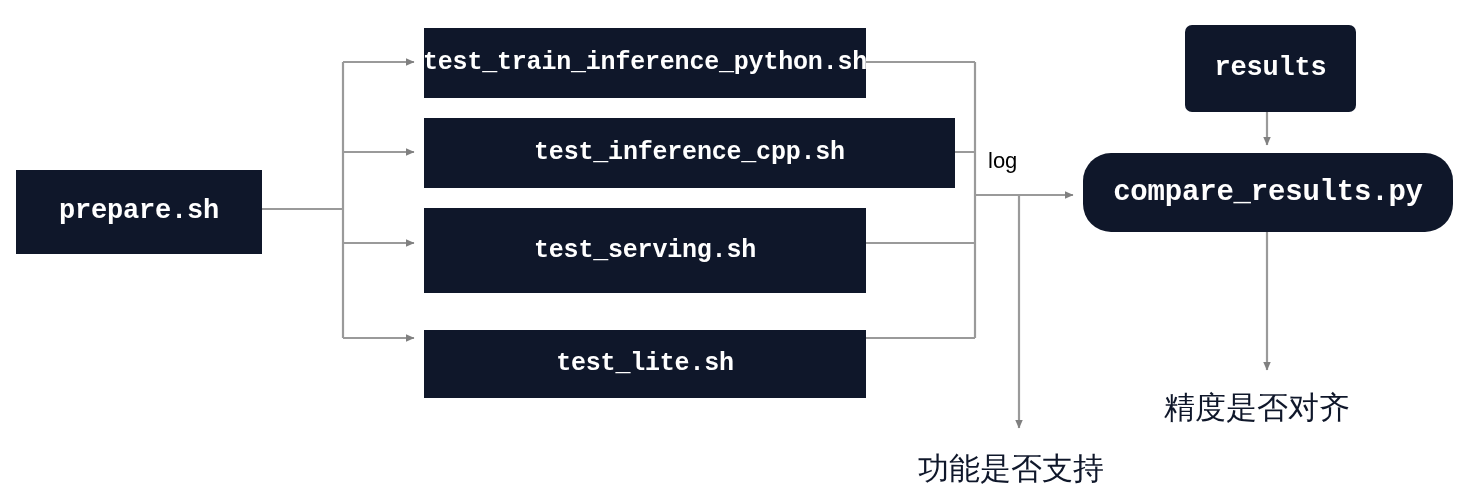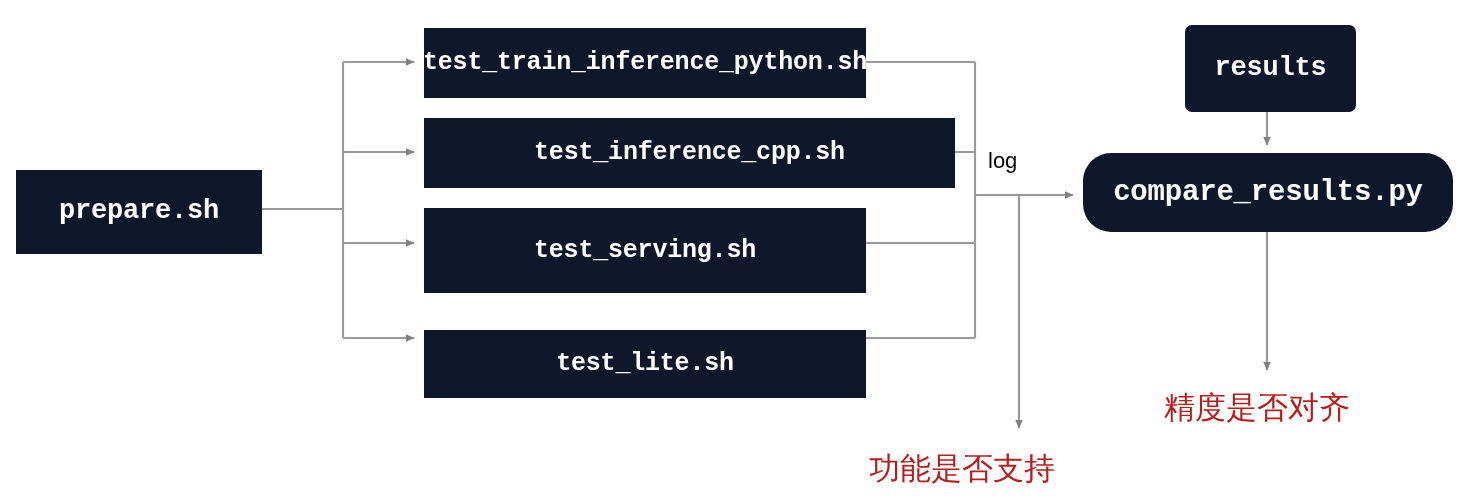--- a/index.html
+++ b/index.html
@@ -42,27 +42,27 @@
     position: absolute;
     color: #000000;
     font-size: 22px;
     line-height: 1;
     white-space: nowrap;
   }
   #label-log { left: 988px; top: 150px; }
 
   .annotation {
     position: absolute;
-    color: #b91c1c;
+    color: #0f172a;
     font-size: 31px;
     font-weight: normal;
     white-space: nowrap;
     font-family: "DejaVu Sans", "Liberation Sans", sans-serif;
   }
-  #anno-function { left: 869px;  top: 448px; }
+  #anno-function { left: 918px;  top: 448px; }
   #anno-accuracy { left: 1164px; top: 387px; }
 
   #wires {
     position: absolute;
     left: 0; top: 0;
     width: 1478px;
     height: 498px;
     pointer-events: none;
   }
 </style>

